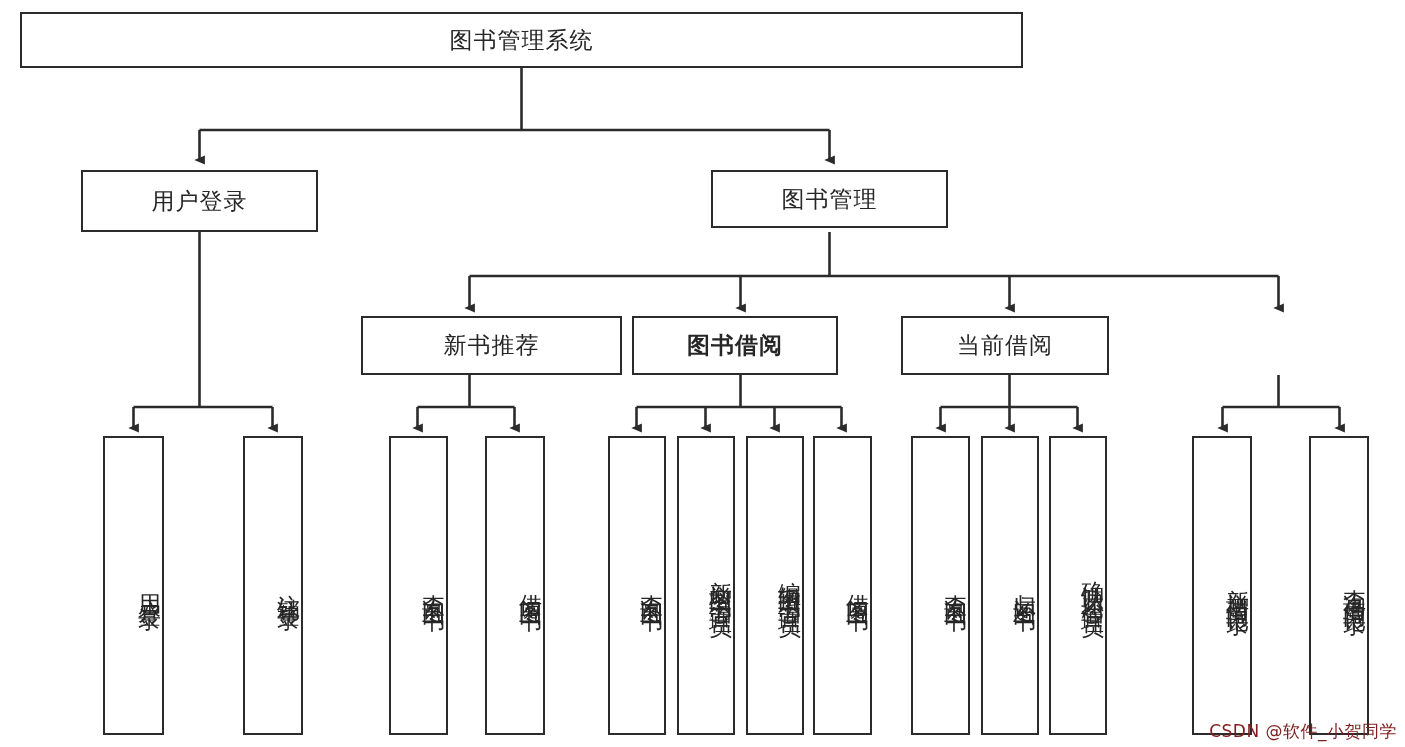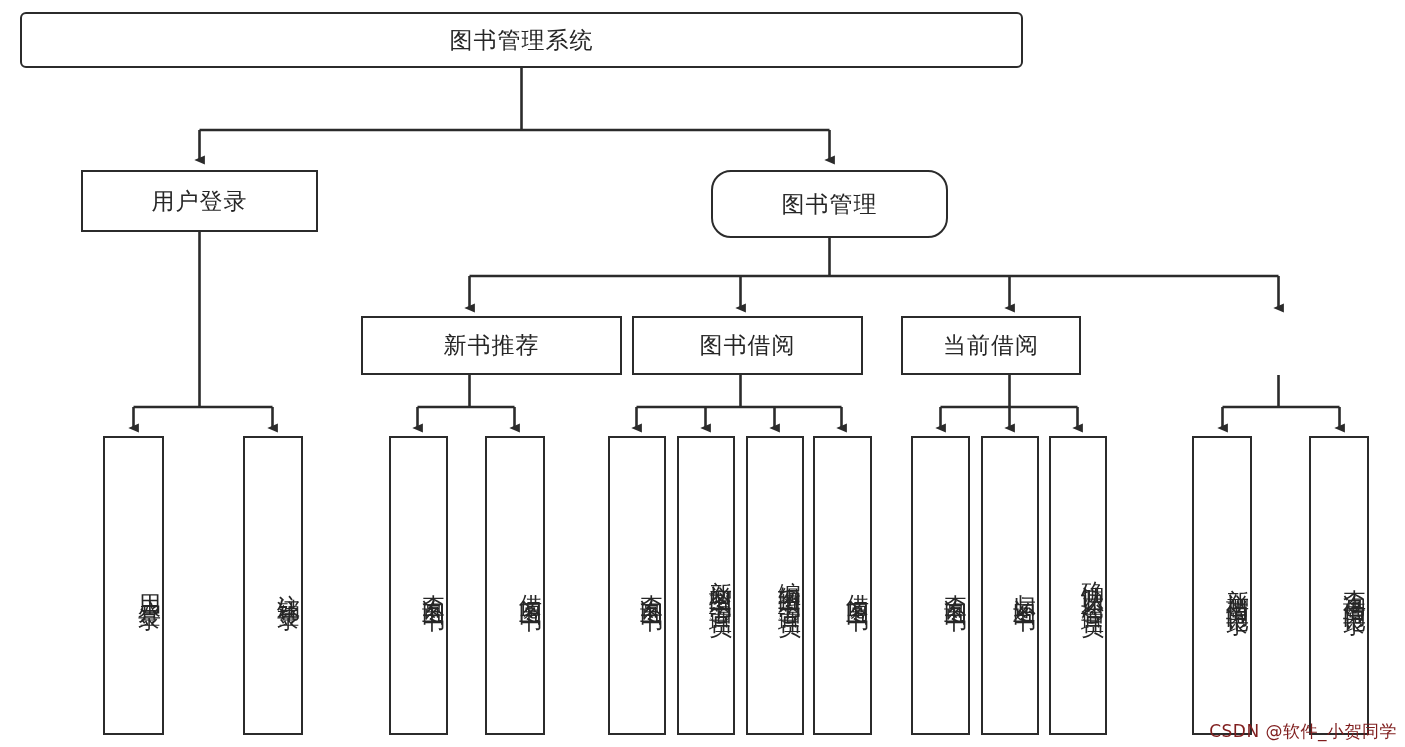--- a/index.html
+++ b/index.html
@@ -60,28 +60,28 @@
       <path d="M1009.5,407 L1009.5,428" marker-end="url(#ah)"></path>
       <path d="M1077.5,407 L1077.5,428" marker-end="url(#ah)"></path>
 
       <path d="M1278.5,375 L1278.5,407"></path>
       <path d="M1222.5,407 L1339.5,407"></path>
       <path d="M1222.5,407 L1222.5,428" marker-end="url(#ah)"></path>
       <path d="M1339.5,407 L1339.5,428" marker-end="url(#ah)"></path>
     </g>
   </svg>
 
-  <div class="node hbox" style="left:20px;top:12px;width:1003px;height:56px;border-radius:6px;">图书管理系统</div>
+  <div class="node hbox" style="left:20px;top:12px;width:1003px;height:56px;">图书管理系统</div>
 
   <div class="node hbox" style="left:81px;top:170px;width:237px;height:62px;">用户登录</div>
-  <div class="node hbox" style="left:711px;top:170px;width:237px;height:68px;border-radius:20px;">图书管理</div>
+  <div class="node hbox" style="left:711px;top:170px;width:237px;height:58px;">图书管理</div>
 
   <div class="node hbox" style="left:361px;top:316px;width:261px;height:59px;">新书推荐</div>
-  <div class="node hbox" style="left:632px;top:316px;width:231px;height:59px;">图书借阅</div>
-  <div class="node hbox" style="left:901px;top:316px;width:180px;height:59px;">当前借阅</div>
+  <div class="node hbox" style="left:632px;top:316px;width:206px;height:59px;font-weight:bold;">图书借阅</div>
+  <div class="node hbox" style="left:901px;top:316px;width:208px;height:59px;">当前借阅</div>
 
   <div class="node vbox" style="left:103px;top:436px;width:61px;height:299px;">用户登录</div>
   <div class="node vbox" style="left:243px;top:436px;width:60px;height:299px;">注销登录</div>
 
   <div class="node vbox" style="left:389px;top:436px;width:59px;height:299px;">查询图书</div>
   <div class="node vbox" style="left:485px;top:436px;width:60px;height:299px;">借阅图书</div>
 
   <div class="node vbox" style="left:608px;top:436px;width:58px;height:299px;">查询图书</div>
   <div class="node vbox topalign" style="left:677px;top:436px;width:58px;height:299px;">新增图书（管理员）</div>
   <div class="node vbox topalign" style="left:746px;top:436px;width:58px;height:299px;">编辑图书（管理员）</div>

